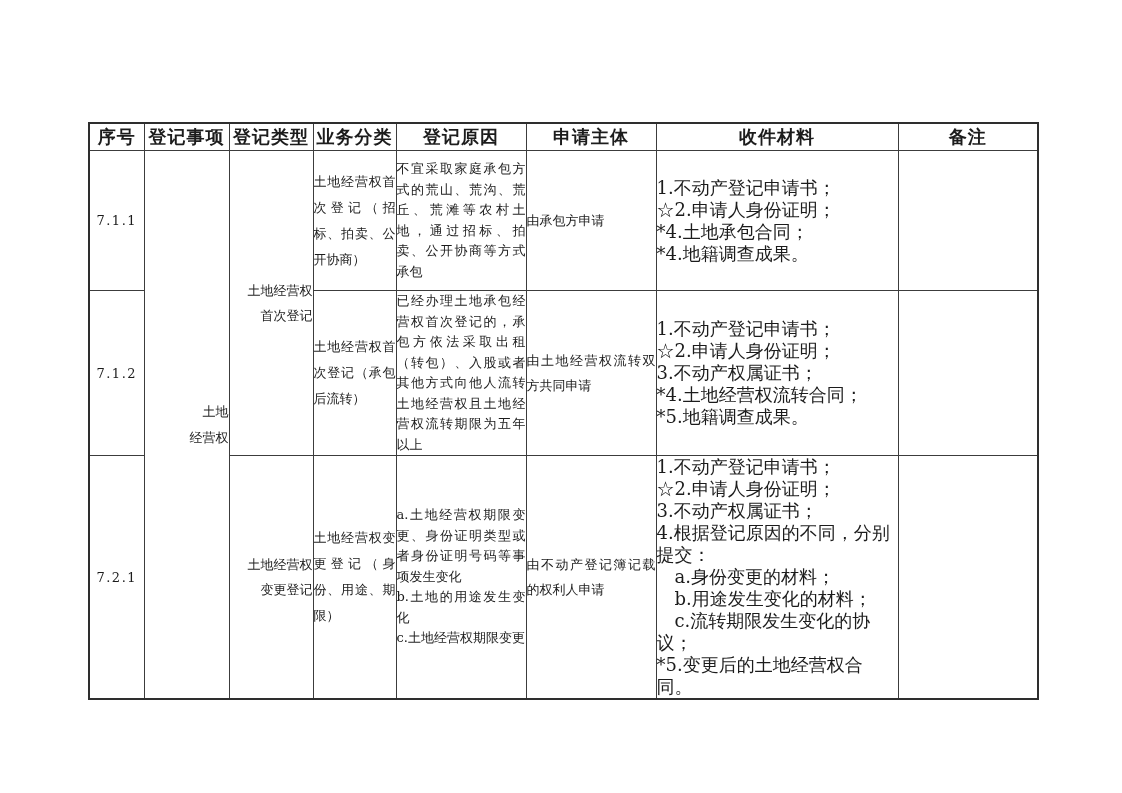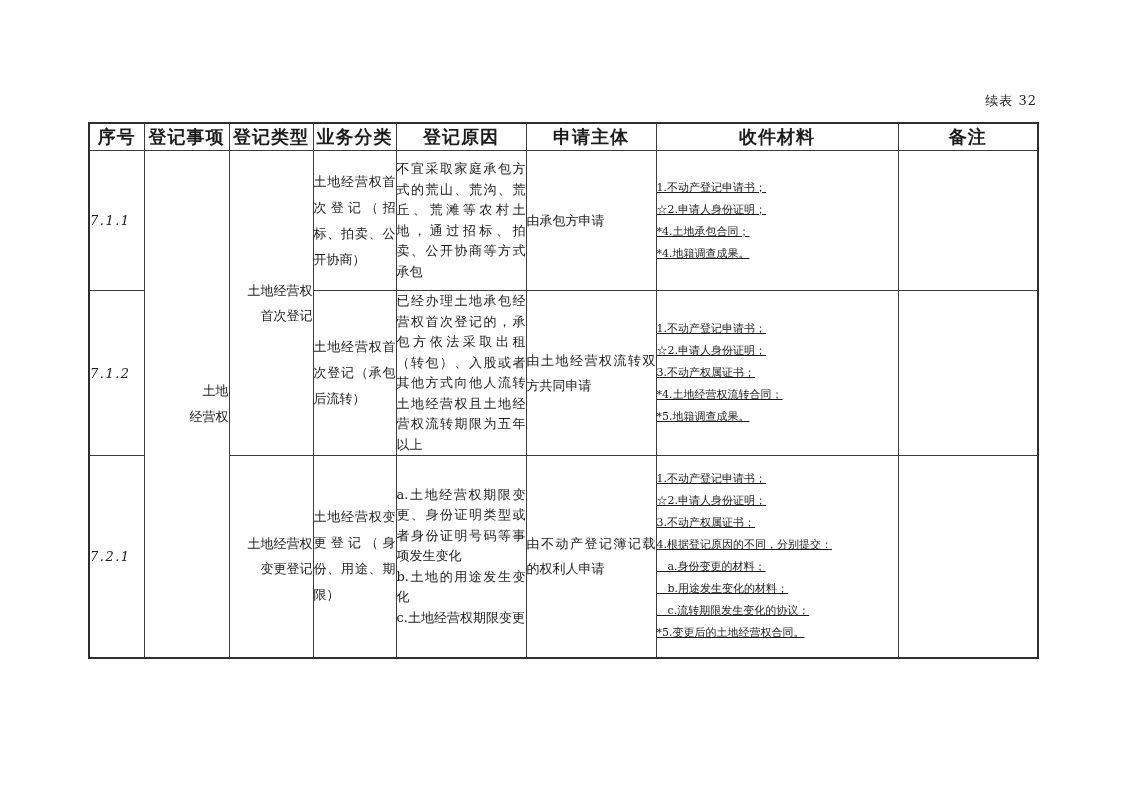--- a/index.html
+++ b/index.html
@@ -46,24 +46,23 @@
     font-size: 18px;
     height: 26px;
     text-align: center;
     letter-spacing: 1px;
   }
   tr.row-1 { height: 140px; }
   tr.row-2 { height: 165px; }
   tr.row-3 { height: 202px; }
 
   .c-seq {
-    text-align: left;
+    text-align: center;
     font-size: 13px;
     letter-spacing: 1.5px;
-    font-style: italic;
   }
   .c-item, .c-type {
     text-align: right;
     font-size: 13px;
     white-space: pre-line;
     line-height: 1.95;
   }
   .c-biz {
     font-size: 13px;
     text-align: justify;
@@ -78,23 +77,22 @@
     text-align: justify;
     line-height: 20.5px;
   }
   .c-app {
     font-size: 13px;
     text-align: justify;
     padding: 0 8px;
     line-height: 1.95;
   }
   .c-mat {
-    font-size: 11px;
+    font-size: 18px;
     padding: 0 10px;
-    text-decoration: underline;
   }
   .c-mat .line {
     line-height: 22px;
     white-space: pre-wrap;
     text-align: left;
   }
   .page-num {
     position: absolute;
     top: 667px;
     left: 0;
@@ -102,21 +100,20 @@
     text-align: center;
     font-size: 13px;
     font-family: "DejaVu Sans", "Liberation Sans", sans-serif;
   }
 </style>
 </head>
 <body>
 
 <div class="page">
 
-  <div class="cont-label">续表 32</div>
 
   <table class="reg-table">
     <colgroup>
       <col style="width:55px">
       <col style="width:85px">
       <col style="width:84px">
       <col style="width:83px">
       <col style="width:130px">
       <col style="width:130px">
       <col style="width:242px">

